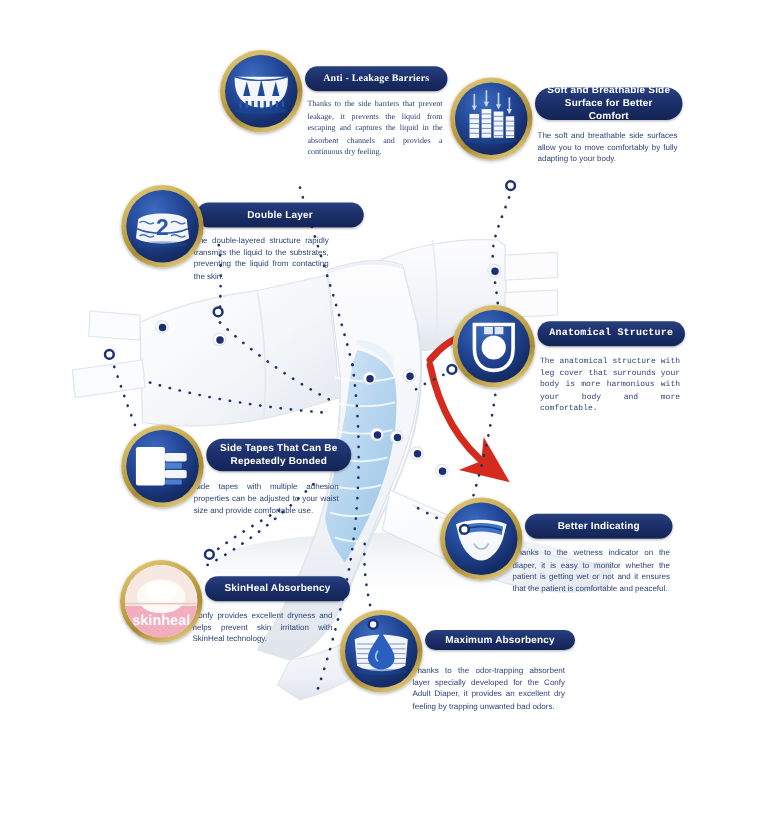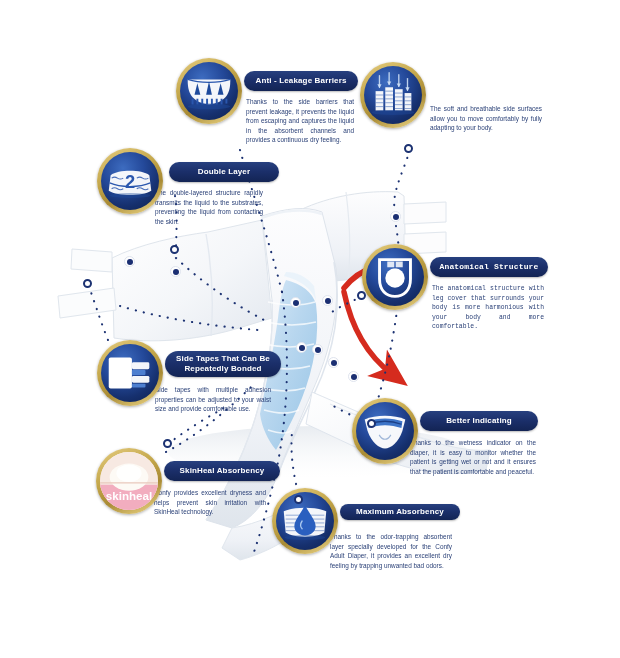--- a/index.html
+++ b/index.html
@@ -202,21 +202,21 @@
   <div class="dot-marker" style="left:170px;top:266px;"></div>
   <div class="dot-marker" style="left:124px;top:256px;"></div>
   <div class="dot-marker" style="left:390px;top:211px;"></div>
   <div class="dot-marker" style="left:290px;top:297px;"></div>
   <div class="dot-marker" style="left:322px;top:295px;"></div>
   <div class="dot-marker" style="left:312px;top:344px;"></div>
   <div class="dot-marker" style="left:296px;top:342px;"></div>
   <div class="dot-marker" style="left:328px;top:357px;"></div>
   <div class="dot-marker" style="left:348px;top:371px;"></div>
 
-  <div class="callout" style="left:176px;top:58px;width:185px;height:100px;">
+  <div class="callout" style="left:176px;top:40px;width:185px;height:100px;font-family:Liberation Serif, serif;">
     <div class="badge">
       <div class="badge-inner">
         <svg viewBox="0 0 60 60">
           <path d="M8 20 C8 34 14 42 30 44 C46 42 52 34 52 20 L52 18 L8 18 Z" fill="#ffffff" opacity=".95"></path>
           <path d="M8 18 C20 22 40 22 52 18" fill="none" stroke="#2a57ae" stroke-width="1.2"></path>
           <path d="M18 22 L21 34 L15 34 Z" fill="#1e4a9c"></path>
           <path d="M30 20 L33 34 L27 34 Z" fill="#1e4a9c"></path>
           <path d="M42 22 L45 34 L39 34 Z" fill="#1e4a9c"></path>
           <g fill="#2a57ae">
             <rect x="12" y="38" width="2" height="6"></rect>
@@ -261,41 +261,42 @@
           <g fill="#cfe0f6" opacity=".9">
             <path d="M16 23 l-2.2 -4 h4.4 Z"></path>
               <path d="M26 20 l-2.2 -4 h4.4 Z"></path>
             <path d="M36 22 l-2.2 -4 h4.4 Z"></path>
               <path d="M45 26 l-2.2 -4 h4.4 Z"></path>
           </g>
           <ellipse cx="30" cy="48" rx="22" ry="2.6" fill="#1e4a9c" opacity=".45"></ellipse>
         </svg>
       </div>
     </div>
+    <div class="pill two-line" style="left:68px;top:8px;width:118px;height:26px;">Soft and Breathable Side Surface for Better Comfort</div>
     <div class="body-text" style="left:70px;top:42px;width:112px;">The soft and breathable side surfaces allow you to move comfortably by fully adapting to your body.</div>
   </div>
 
   <div class="callout" style="left:97px;top:148px;width:180px;height:100px;">
     <div class="badge">
       <div class="badge-inner">
         <svg viewBox="0 0 60 60">
           <path d="M10 24 C18 18 42 18 50 24 L52 40 C42 46 18 46 8 40 Z" fill="#ffffff" opacity=".95"></path>
           <path d="M9 32 C20 37 40 37 51 32" fill="none" stroke="#2a57ae" stroke-width="1.3"></path>
           <g stroke="#2a57ae" stroke-width="1.1" fill="none" opacity=".85">
             <path d="M11 27 q3 -2 6 0 t6 0"></path>
             <path d="M37 27 q3 -2 6 0 t6 0"></path>
             <path d="M11 38 q3 -2 6 0 t6 0"></path>
             <path d="M37 38 q3 -2 6 0 t6 0"></path>
           </g>
           <text x="30" y="37" font-family="Liberation Sans, sans-serif" font-size="19" font-weight="bold" fill="#2a57ae" text-anchor="middle">2</text>
           <ellipse cx="30" cy="45" rx="21" ry="2.6" fill="#1e4a9c" opacity=".4"></ellipse>
         </svg>
       </div>
     </div>
-    <div class="pill" style="left:72px;top:14px;width:110px;height:20px;">Double Layer</div>
+    <div class="pill" style="left:60px;top:14px;width:134px;height:20px;">Double Layer</div>
     <div class="body-text" style="left:58px;top:40px;width:108px;">The double-layered structure rapidly transmits the liquid to the substrates, preventing the liquid from contacting the skin.</div>
   </div>
 
   <div class="callout" style="left:362px;top:244px;width:190px;height:100px;font-family:Liberation Mono, monospace;">
     <div class="badge">
       <div class="badge-inner">
         <svg viewBox="0 0 60 60">
           <path d="M14 12 L46 12 L46 32 C46 44 39 50 30 50 C21 50 14 44 14 32 Z" fill="none" stroke="#ffffff" stroke-width="3"></path>
           <circle cx="30" cy="31" r="10" fill="#ffffff"></circle>
           <path d="M22 14 L38 14 L38 20 L22 20 Z" fill="#ffffff" opacity=".85"></path>

